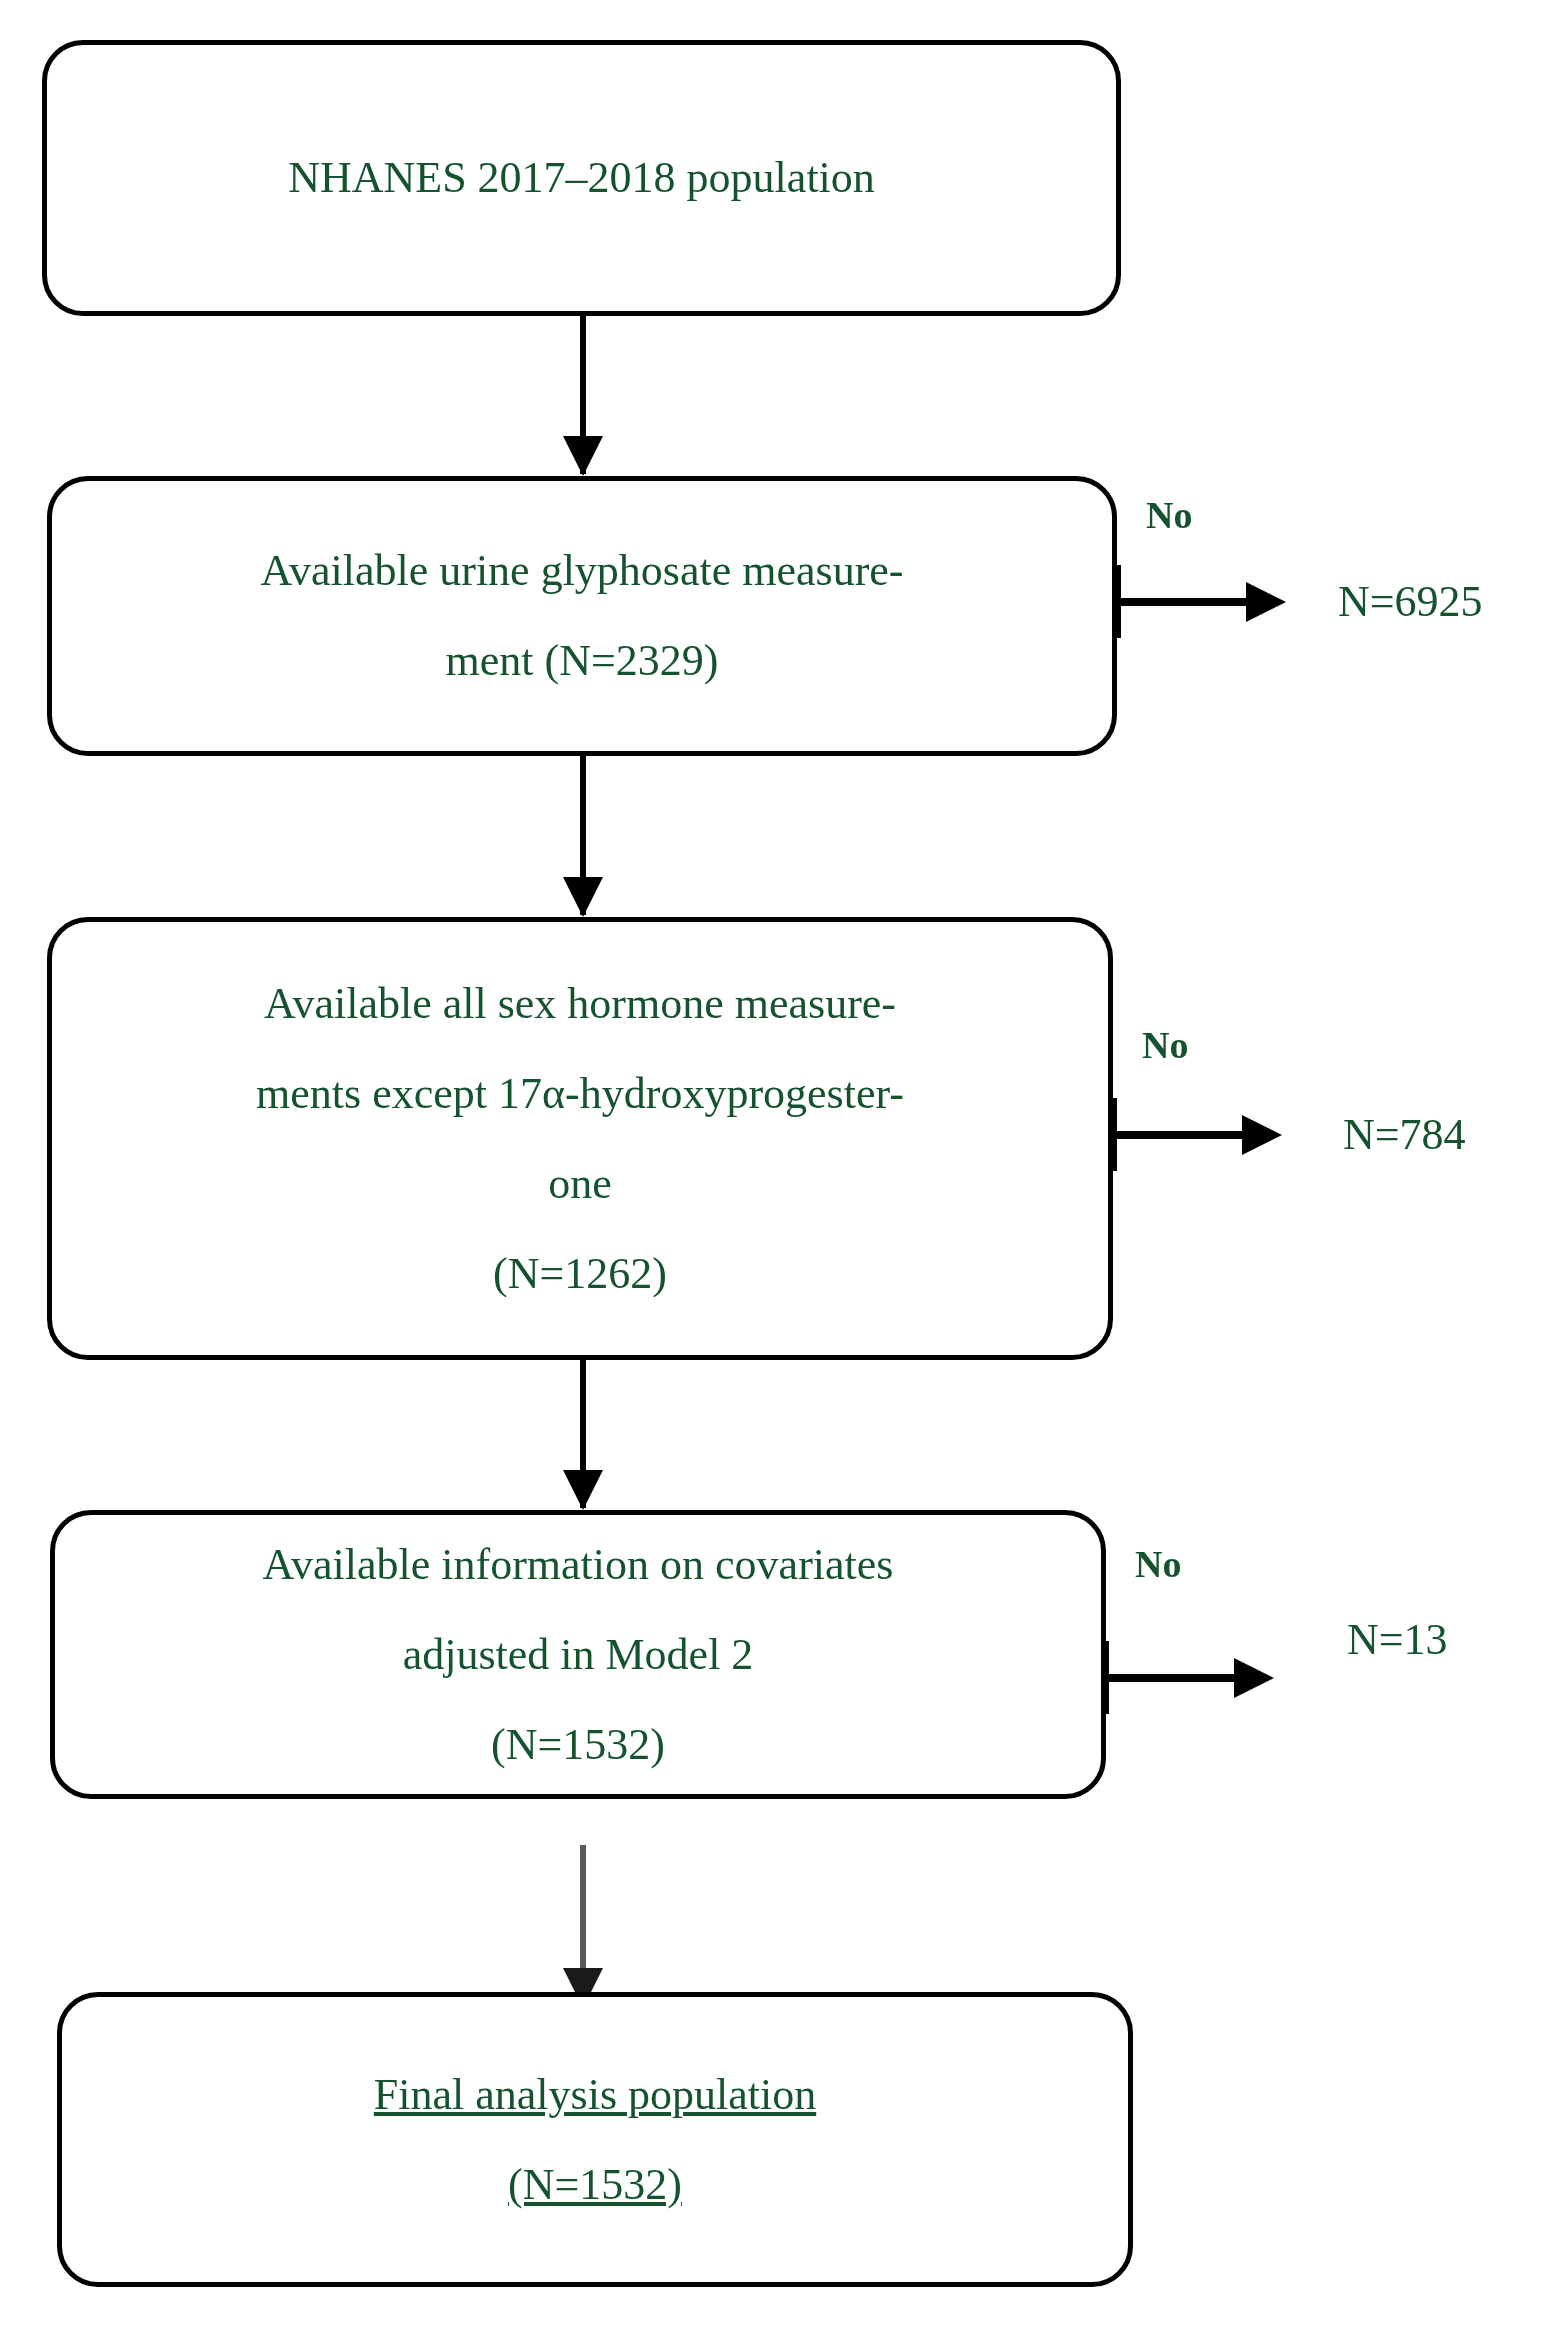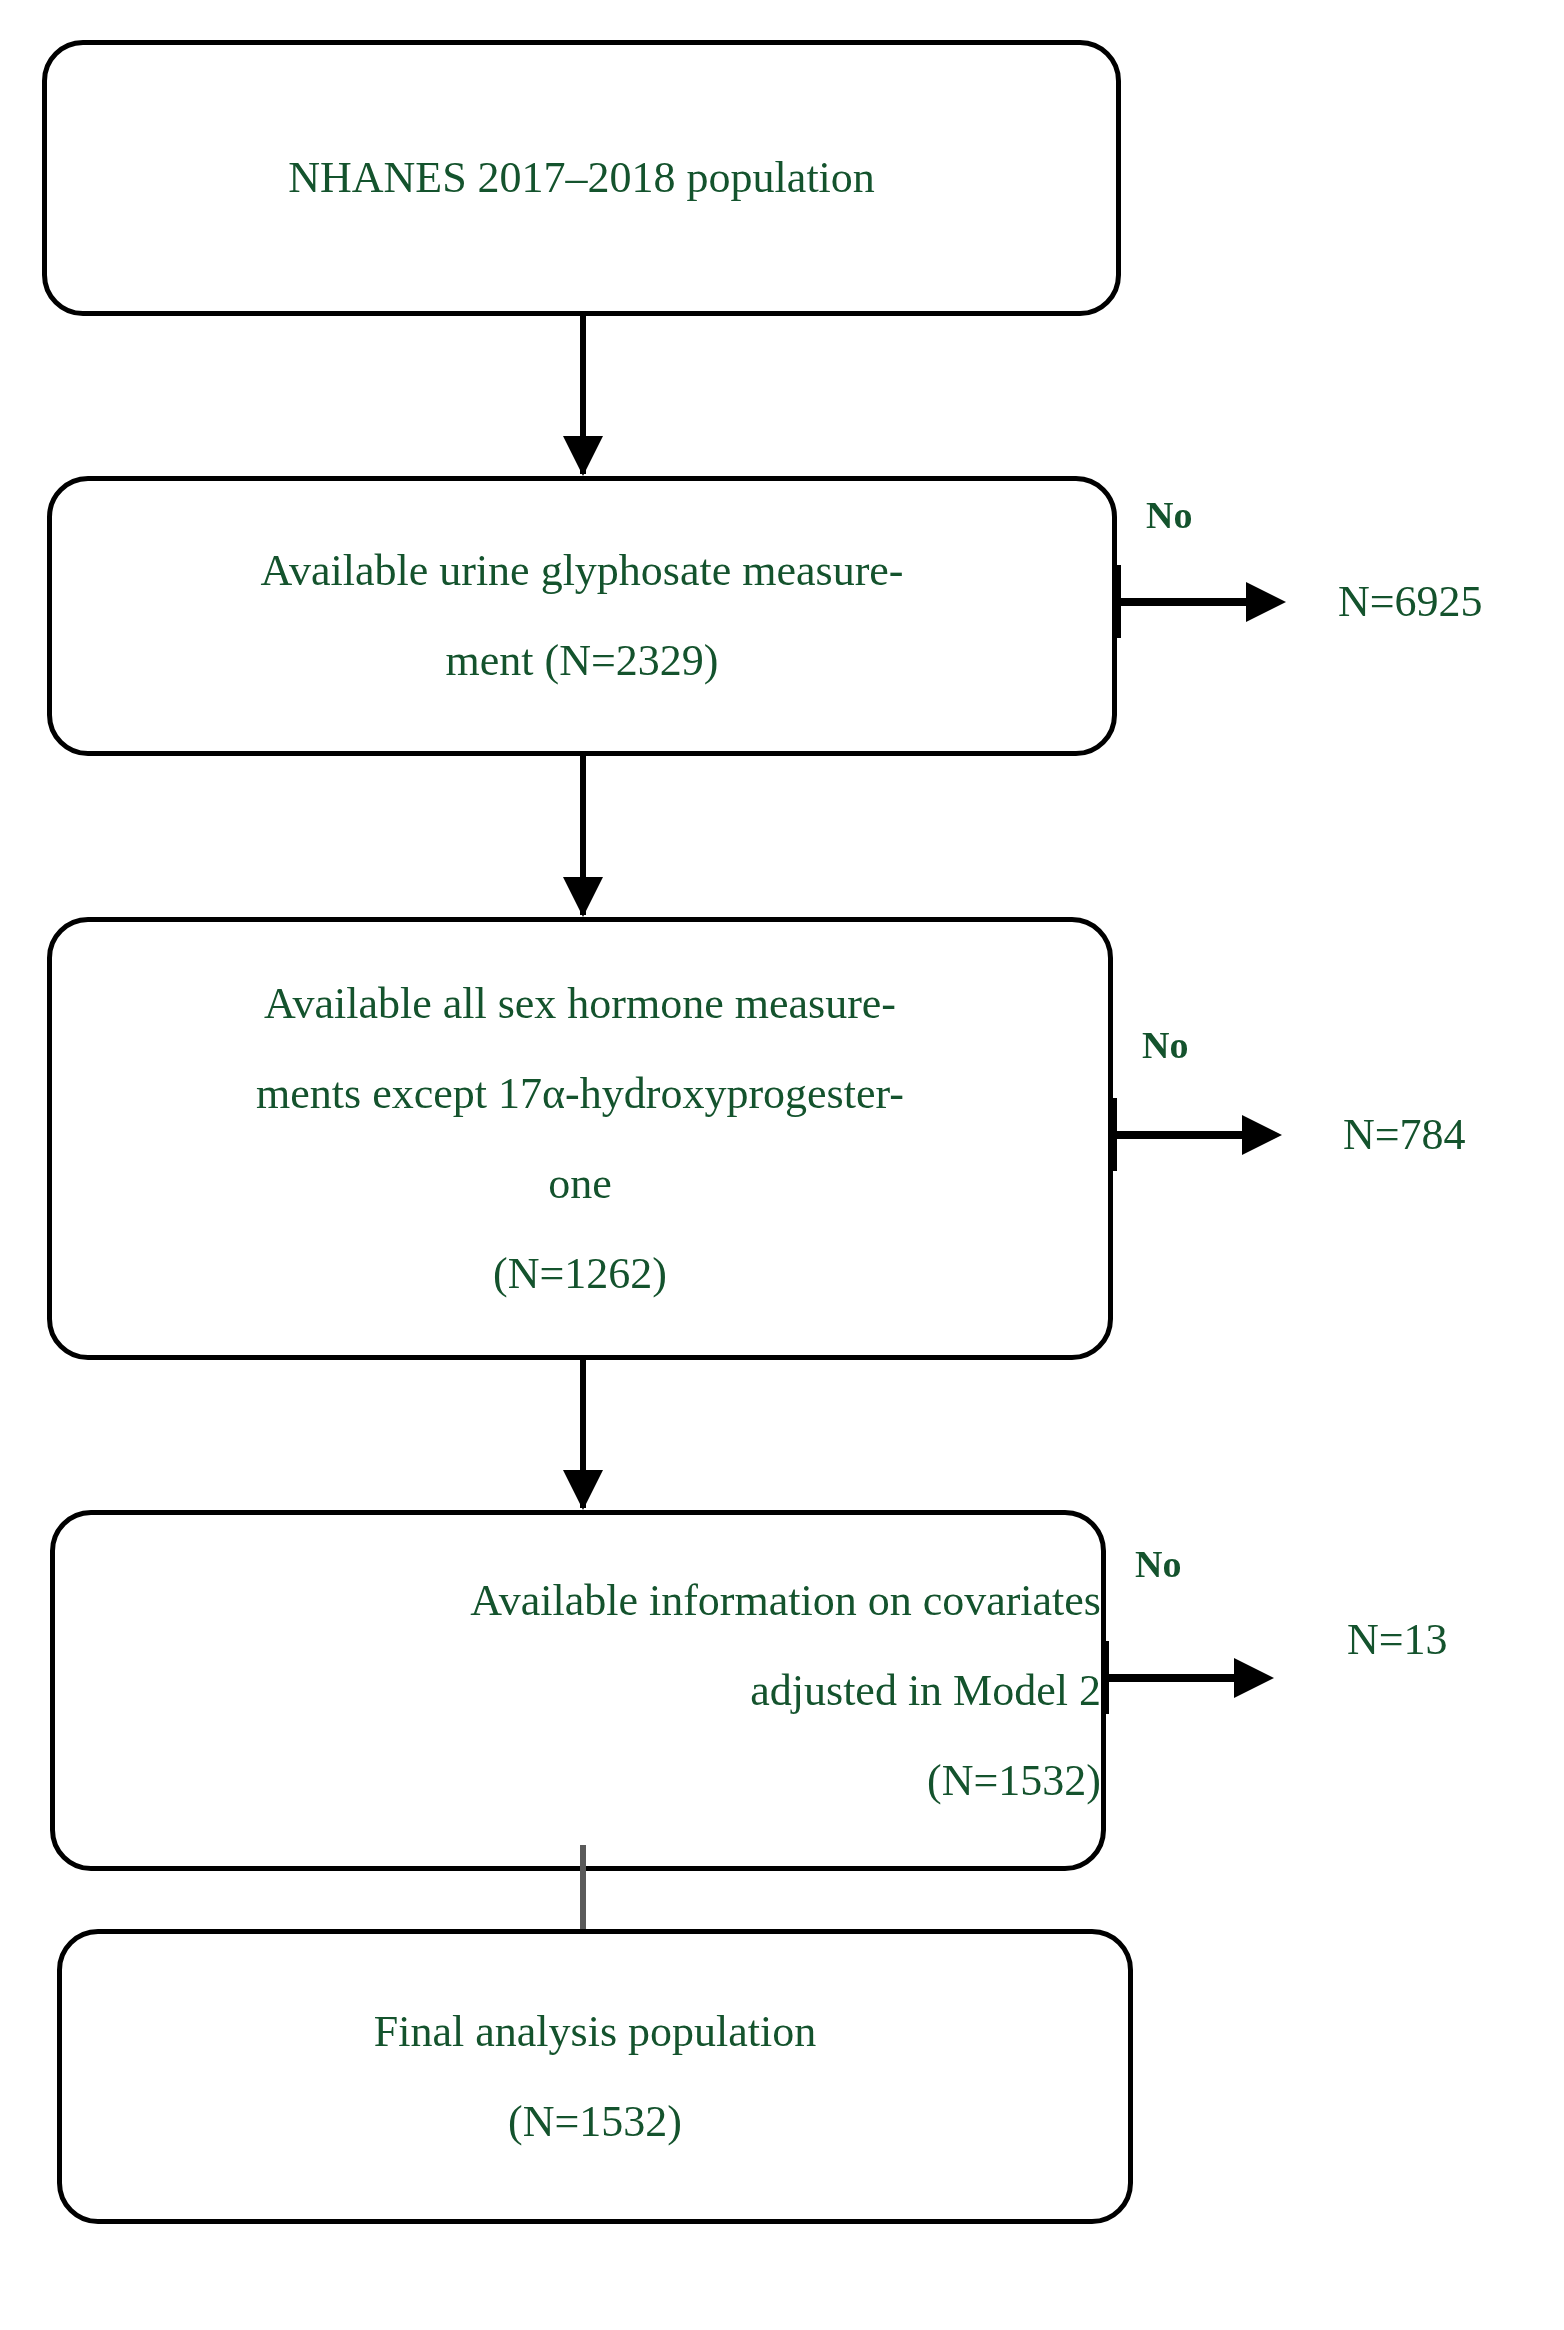--- a/index.html
+++ b/index.html
@@ -35,22 +35,22 @@
     display: block;
     font-size: 44px;
     line-height: 90px;
     white-space: nowrap;
     letter-spacing: 0px;
   }
 
   #box-1 { left: 42px;  top: 40px;   width: 1079px; height: 276px; }
   #box-2 { left: 47px;  top: 476px;  width: 1070px; height: 280px; }
   #box-3 { left: 47px;  top: 917px; width: 1066px; height: 443px; }
-  #box-4 { left: 50px;  top: 1510px; width: 1056px; height: 361px; align-items: flex-end; }
-  #box-5 { left: 57px;  top: 1929px; width: 1076px; height: 295px; }
+  #box-4 { left: 50px;  top: 1510px; width: 1056px; height: 289px; }
+  #box-5 { left: 57px;  top: 1992px; width: 1076px; height: 295px; text-decoration: underline; }
 
   
   .v-conn {
     position: absolute;
     width: 0;
   }
   .v-conn .shaft {
     position: absolute;
     left: -3.1px;
     top: 0;

